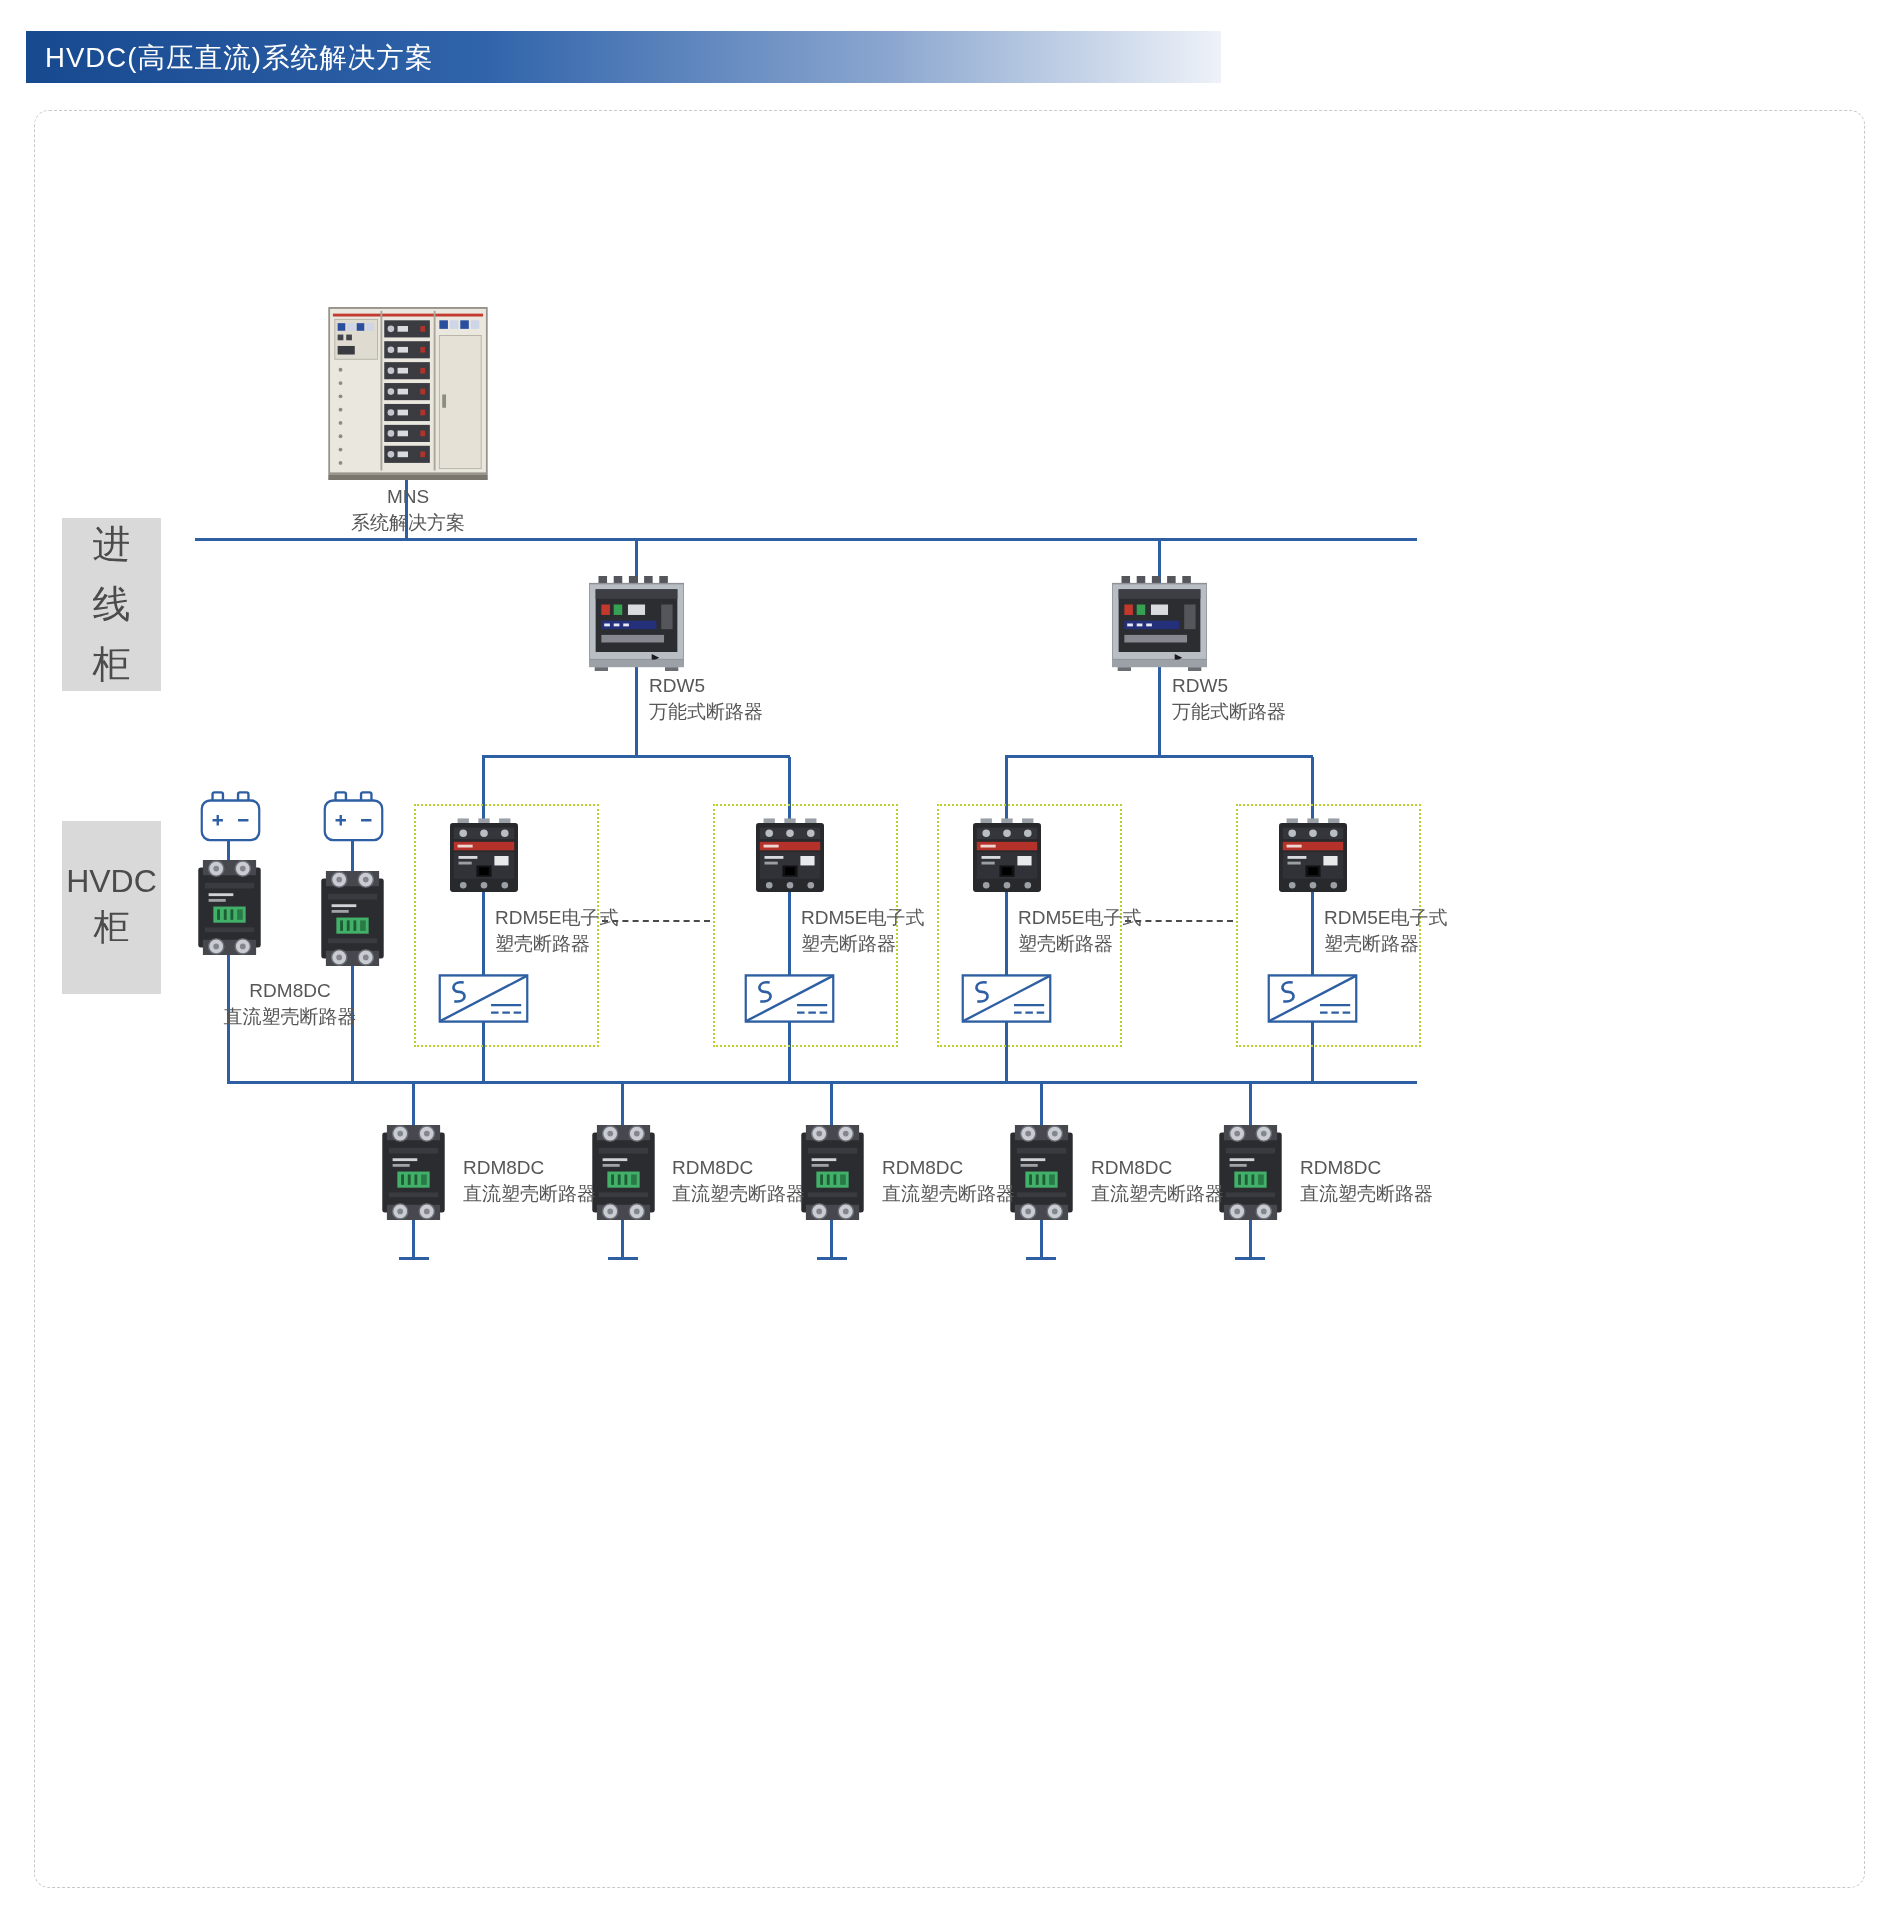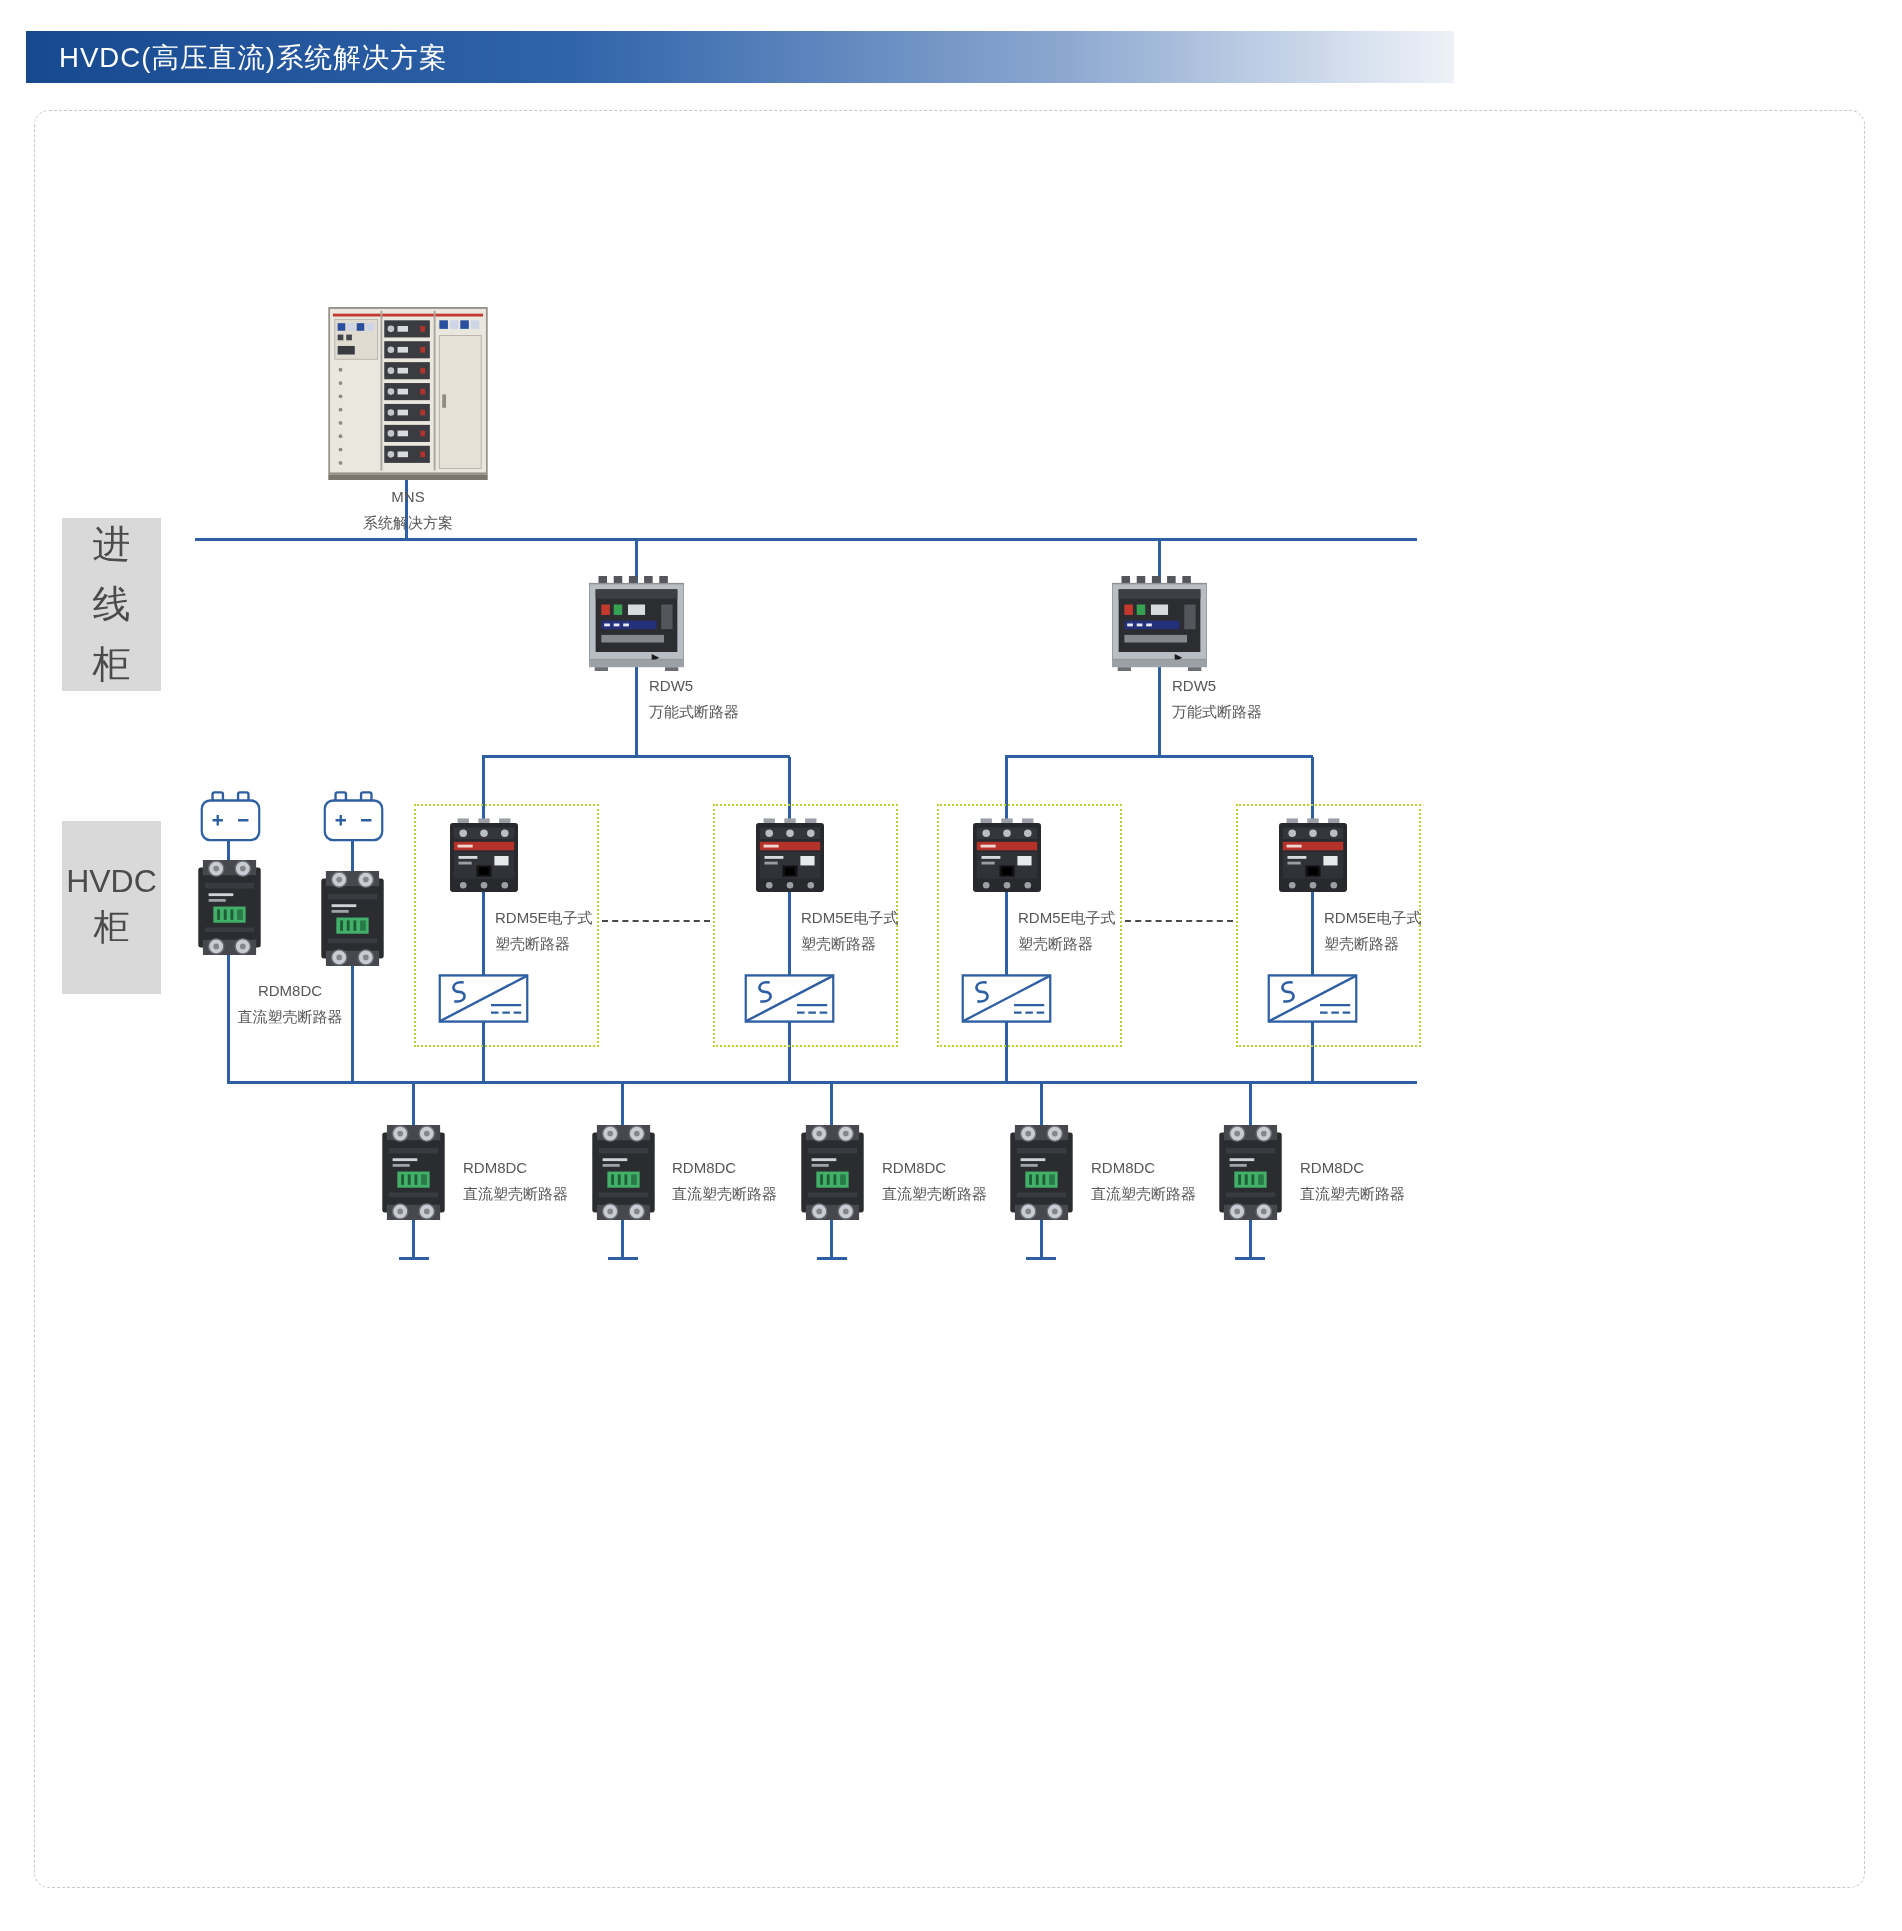--- a/index.html
+++ b/index.html
@@ -4,43 +4,43 @@
 <style>
   html,body { margin:0; padding:0; }
   body {
     width:1902px; height:1932px; position:relative; background:#ffffff;
     font-family:"Liberation Sans","DejaVu Sans",sans-serif; overflow:hidden;
     color:#575757;
   }
   .abs { position:absolute; }
 
   .title-bar {
-    left:26px; top:31px; width:1428px; height:52px; box-sizing:border-box;
+    left:26px; top:31px; width:1195px; height:52px; box-sizing:border-box;
     background:linear-gradient(90deg, var(--title-grad-start,#17498f) 0%, #2f63aa 38%, #8aa6cf 72%, var(--title-grad-end,#eef2f8) 100%);
-    display:flex; align-items:center; padding-left:33px; z-index:5;
+    display:flex; align-items:center; padding-left:19px; z-index:5;
   }
   .title-text { color:#ffffff; font-size:27.6px; font-weight:500; letter-spacing:1px; }
 
   .frame { left:34px; top:110px; width:1829px; height:1776px;
     border:1.9px dashed #c8c8c8; border-radius:15px; z-index:0; }
 
   .hline { background:var(--line-blue,#2e5fa3); height:2.9px; z-index:1; }
   .vline { background:var(--line-blue,#2e5fa3); width:2.9px; z-index:1; }
   .endbar { background:var(--line-blue,#2e5fa3); height:2.9px; z-index:1; }
   .dash-h { border-top:2.9px dashed #4a4a4a; height:0; z-index:1; }
 
   .dotted-box { border:2.4px dotted var(--dotted-green,#bccf2e); z-index:2; box-sizing:border-box; }
 
   .gray-box { background:var(--cabinet-gray,#d9d9d9); color:#4b4b4b;
     display:flex; flex-direction:column; align-items:center; justify-content:center; z-index:2; }
   .cab-incoming { left:62px; top:518px; width:99px; height:173px; font-size:38px; gap:8.6px; }
   .cab-hvdc { left:62px; top:821px; width:99px; height:173px; font-size:32px; gap:3px; }
   .cab-hvdc .zh { font-size:36px; }
 
-  .lbl { font-size:15px; line-height:26px; color:#575757; z-index:4; }
+  .lbl { font-size:19px; line-height:26px; color:#575757; z-index:4; }
   .lbl.center { text-align:center; }
 
   .dev { z-index:3; }
 </style>
 </head>
 <body>
 
 <svg width="0" height="0" style="position:absolute" aria-hidden="true">
 <defs>
   <symbol id="sym-mns" viewBox="0 0 168 182">

